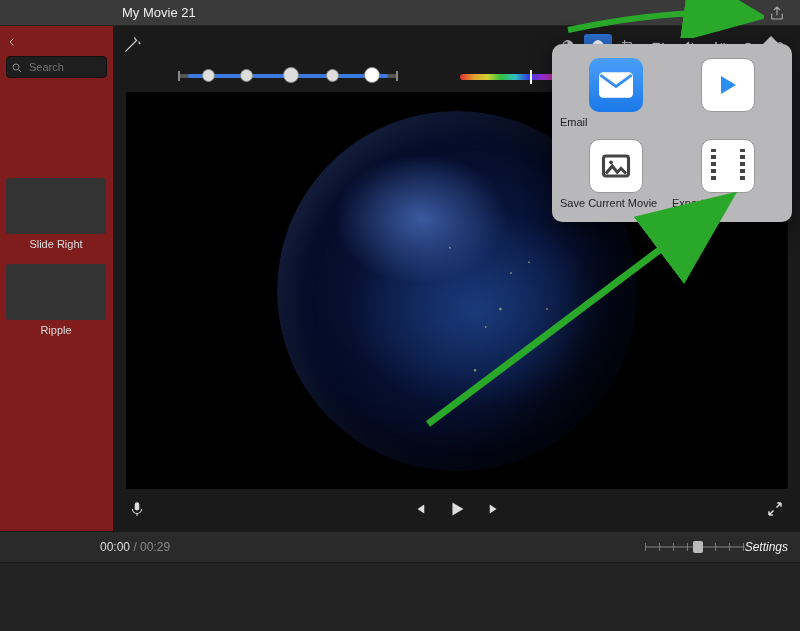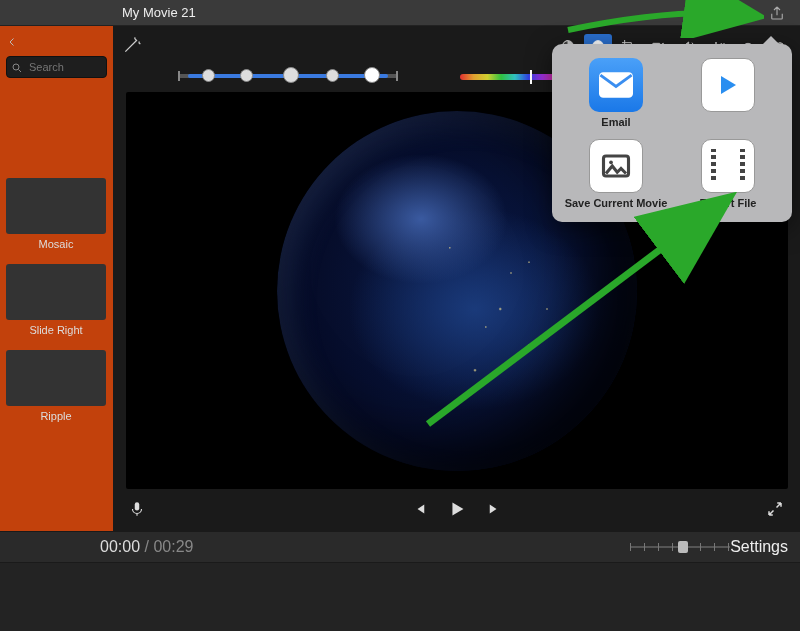--- a/index.html
+++ b/index.html
@@ -7,21 +7,21 @@
 
   
   .titlebar { height:26px; display:flex; align-items:center; padding:4px 12px; background:#3a3a3a; border-bottom:1px solid #222; }
   .titlebar .title { font-size:13px; color:#eee; margin-left:110px; }
   .share-btn { position:absolute; top:4px; right:14px; width:18px; height:18px; color:#aaa; }
   .share-btn svg { width:18px; height:18px; stroke:#aaa; fill:none; stroke-width:1.5; }
 
   .main { display:flex; height:505px; }
 
   
-  .sidebar { width:114px; background:#c2410c; border-right:1px solid #1a1a1a; padding:6px 6px 0 6px; display:flex; flex-direction:column; }
+  .sidebar { width:114px; background:#7f1d1d; border-right:1px solid #1a1a1a; padding:6px 6px 0 6px; display:flex; flex-direction:column; }
   .chevron { height:20px; display:flex; align-items:center; justify-content:flex-start; color:#bbb; }
   .chevron svg { width:12px; height:12px; stroke:#bbb; fill:none; stroke-width:2; }
   .search-wrap { margin-top:4px; position:relative; }
   .search { width:100%; height:22px; background:#1e1e1e; border:1px solid #111; border-radius:4px; color:#888; font-size:11px; padding:0 6px 0 22px; }
   .search-wrap .sicon { position:absolute; left:5px; top:4px; width:12px; height:12px; }
   .search-wrap .sicon svg { stroke:#888; fill:none; stroke-width:2; }
 
   .thumbs { margin-top:100px; display:flex; flex-direction:column; gap:14px; }
   .thumb { width:100px; text-align:center; cursor:pointer; }
   .thumb .img { width:100px; height:56px; border-radius:3px; background:#333; }
@@ -77,38 +77,38 @@
     opacity:.85; }
 
   .playbar { position:absolute; left:0; right:0; bottom:0; height:40px; display:flex; align-items:center; justify-content:center; gap:18px; }
   .playbar .micbtn { position:absolute; left:14px; }
   .playbar .expand { position:absolute; right:16px; }
   .playbar svg { width:18px; height:18px; fill:#ddd; }
   .playbar .play svg { width:22px; height:22px; }
 
   
   .timeline { height:32px; background:#2a2a2a; border-top:1px solid #1a1a1a; border-bottom:1px solid #1a1a1a; display:flex; align-items:center; padding:0 12px; }
-  .tc { font-size:16px; color:#ddd; margin-left:88px; }
+  .tc { font-size:12px; color:#ddd; margin-left:88px; }
   .tc .dur { color:#888; }
   .timeline .spacer { flex:1; }
   .zoom { width:100px; height:12px; position:relative; }
   .zoom .track { position:absolute; left:0; right:0; top:5px; height:2px; background:#555; }
   .zoom .ticks { position:absolute; left:0; right:0; top:2px; height:8px;
     background:repeating-linear-gradient(90deg,#777 0 1px,transparent 1px 14px); }
   .zoom .knob { position:absolute; top:0; left:48px; width:10px; height:12px; background:#bbb; border-radius:2px; }
-  .settings { font-size:16px; color:#eee; cursor:pointer; }
+  .settings { font-size:12px; color:#eee; cursor:pointer;font-style:italic; }
 
   .tracks { height:68px; background:#232323; }
 
   
   .popover { position:absolute; top:44px; right:8px; width:240px; background:#b8b8ba; border-radius:10px; padding:14px 8px 12px 8px;
     box-shadow:0 6px 24px rgba(0,0,0,.5); display:grid; grid-template-columns:1fr 1fr; row-gap:10px; }
   .popover::before { content:""; position:absolute; top:-8px; right:12px; width:0; height:0;
     border-left:9px solid transparent; border-right:9px solid transparent; border-bottom:9px solid #b8b8ba; }
-  .share-item { text-align:center; cursor:pointer;font-weight:bold; }
+  .share-item { cursor:pointer; }
   .share-item .ic { width:54px; height:54px; margin:0 auto 4px auto; border-radius:10px; display:flex; align-items:center; justify-content:center; }
   .share-item .lbl { font-size:11px; color:#222; line-height:1.2; }
   .ic.email { background:linear-gradient(#4aa0f8,#1a78e8); }
   .ic.email svg { width:34px; height:26px; fill:#fff; }
   .ic.yt { background:#fff; border:1px solid #999; }
   .ic.yt .tri { width:0; height:0; border-top:9px solid transparent; border-bottom:9px solid transparent; border-left:15px solid #2a8ef0; }
   .ic.frame { background:#fff; border:1px solid #999; }
   .ic.frame svg { width:30px; height:26px; stroke:#444; fill:none; stroke-width:2.5; }
   .ic.export { background:#fff; border:1px solid #999; }
   .ic.export .filmstrip { width:34px; height:34px; position:relative;
@@ -144,24 +144,20 @@
         </svg>
     </div>
     <div class="search-wrap">
       <span class="sicon"><svg viewBox="0 0 24 24">
             <circle cx="10" cy="10" r="6"></circle>
             <path d="M20 20l-5-5"></path>
           </svg></span>
       <input class="search" placeholder="Search" style="">
     </div>
     <div class="thumbs">
-      <div class="thumb">
-        <div class="img timg-mosaic"></div>
-        <div class="lbl">Mosaic</div>
-      </div>
       <div class="thumb">
         <div class="img timg-slide"></div>
         <div class="lbl">Slide Right</div>
       </div>
       <div class="thumb">
         <div class="img timg-ripple"></div>
         <div class="lbl">Ripple</div>
       </div>
     </div>
   </div>

